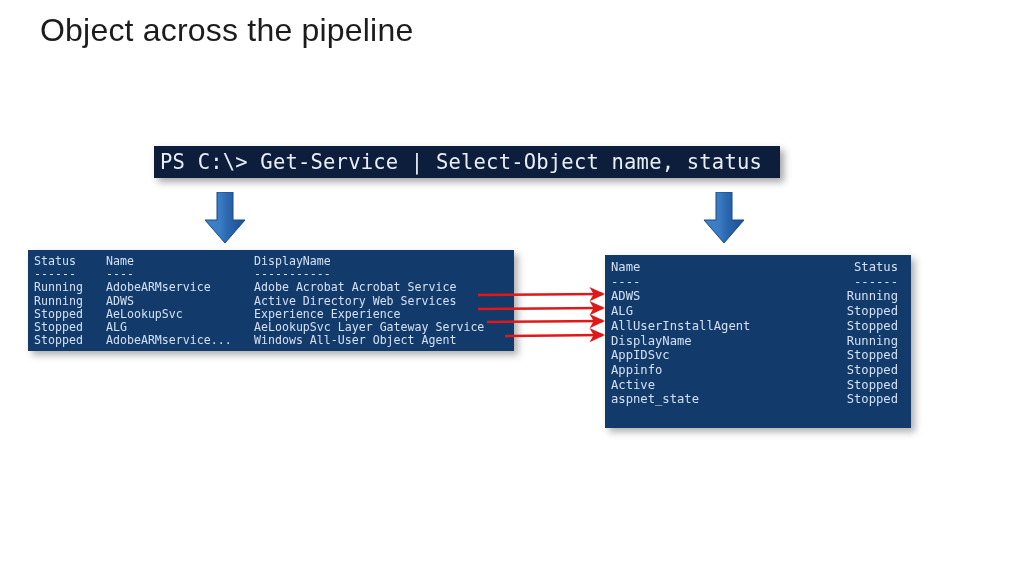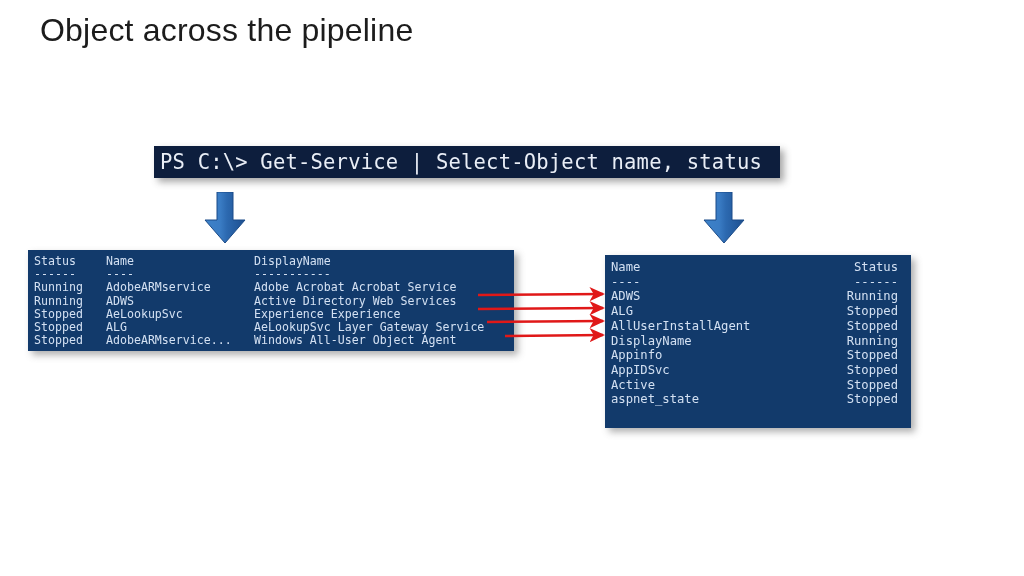--- a/index.html
+++ b/index.html
@@ -155,22 +155,22 @@
 </div>
 
 <div class="console-panel" id="panel-right">
   <div class="console-row"><span class="c-name">Name</span><span class="c-status">Status</span></div>
   <div class="console-row"><span class="c-name">----</span><span class="c-status">------</span></div>
 
   <div class="console-row"><span class="c-name">ADWS</span><span class="c-status">Running</span></div>
   <div class="console-row"><span class="c-name">ALG</span><span class="c-status">Stopped</span></div>
   <div class="console-row"><span class="c-name">AllUserInstallAgent</span><span class="c-status">Stopped</span></div>
   <div class="console-row"><span class="c-name">DisplayName</span><span class="c-status">Running</span></div>
+  <div class="console-row"><span class="c-name">AppIDSvc</span><span class="c-status">Stopped</span></div>
   <div class="console-row"><span class="c-name">Appinfo</span><span class="c-status">Stopped</span></div>
-  <div class="console-row"><span class="c-name">AppIDSvc</span><span class="c-status">Stopped</span></div>
   <div class="console-row"><span class="c-name">Active</span><span class="c-status">Stopped</span></div>
   <div class="console-row"><span class="c-name">aspnet_state</span><span class="c-status">Stopped</span></div>
 </div>
 
 <svg id="red-arrows" viewBox="0 0 1024 576" xmlns="http://www.w3.org/2000/svg">
   <defs>
     <marker id="redHead" markerWidth="6" markerHeight="6" refX="5.2" refY="3" orient="auto" markerUnits="strokeWidth">
       <path d="M0,0.3 L6,3 L0,5.7 L1.6,3 Z" fill="#e01818"></path>
     </marker>
   </defs>

